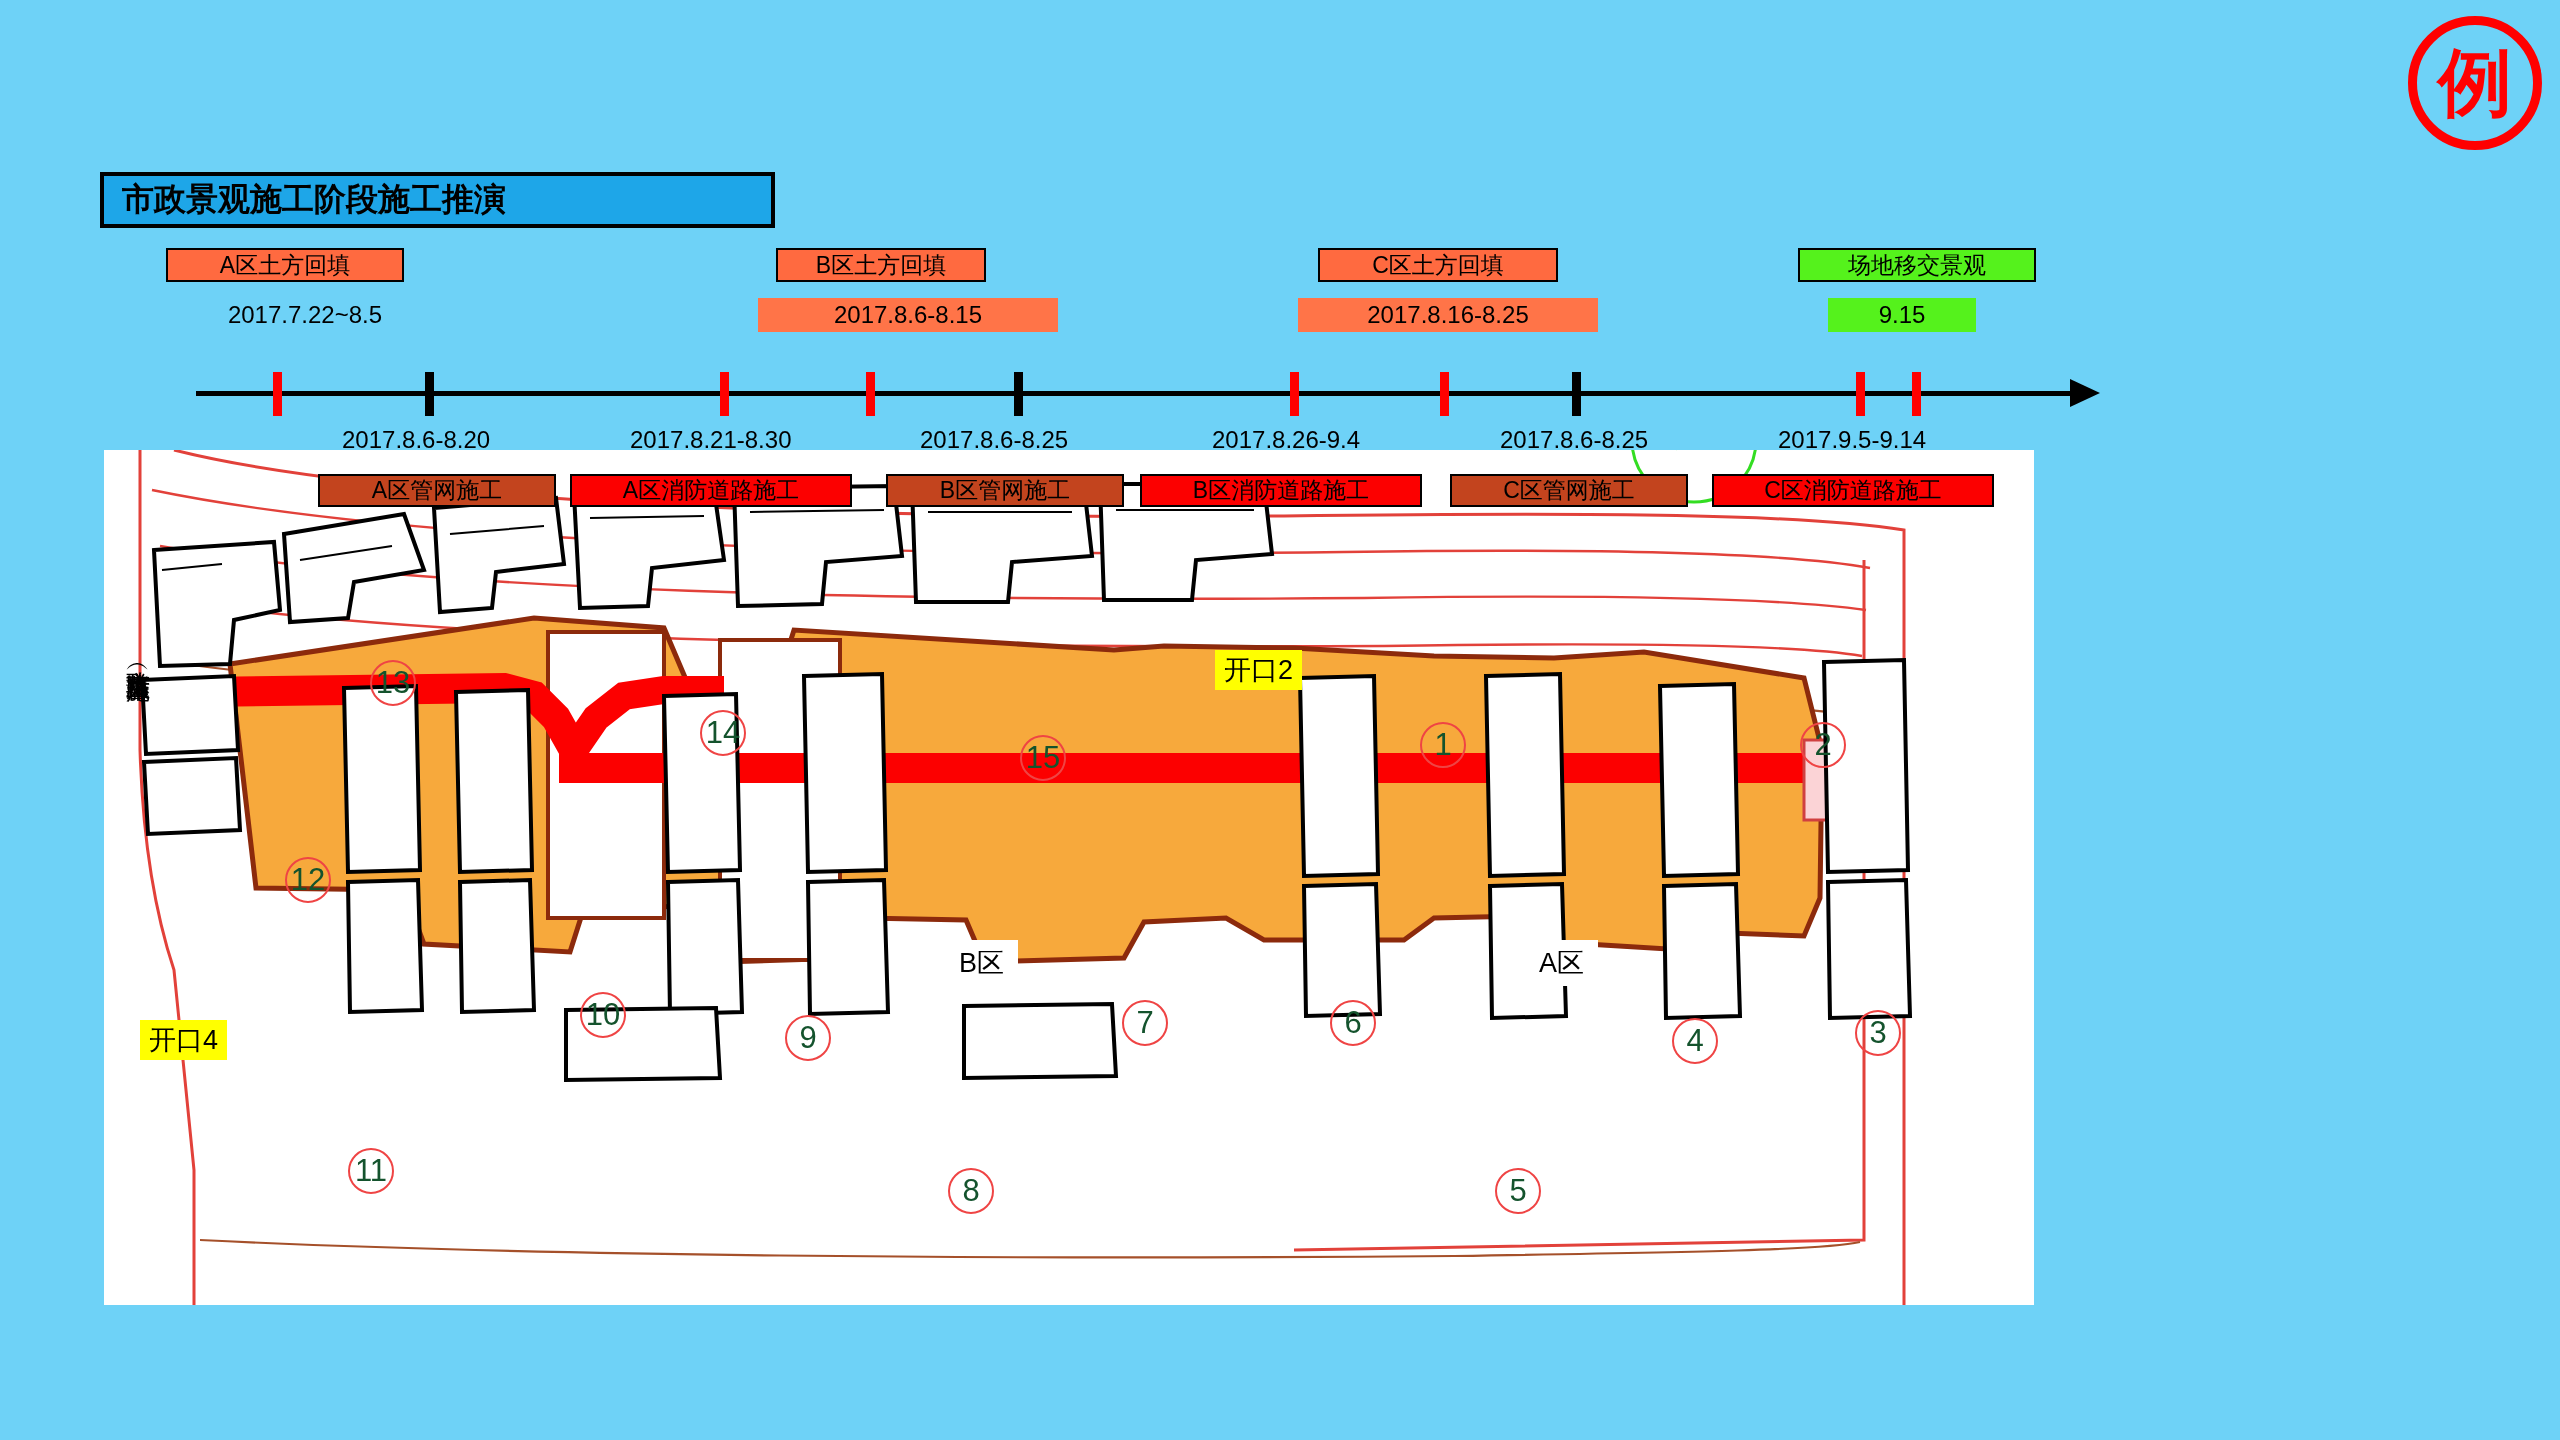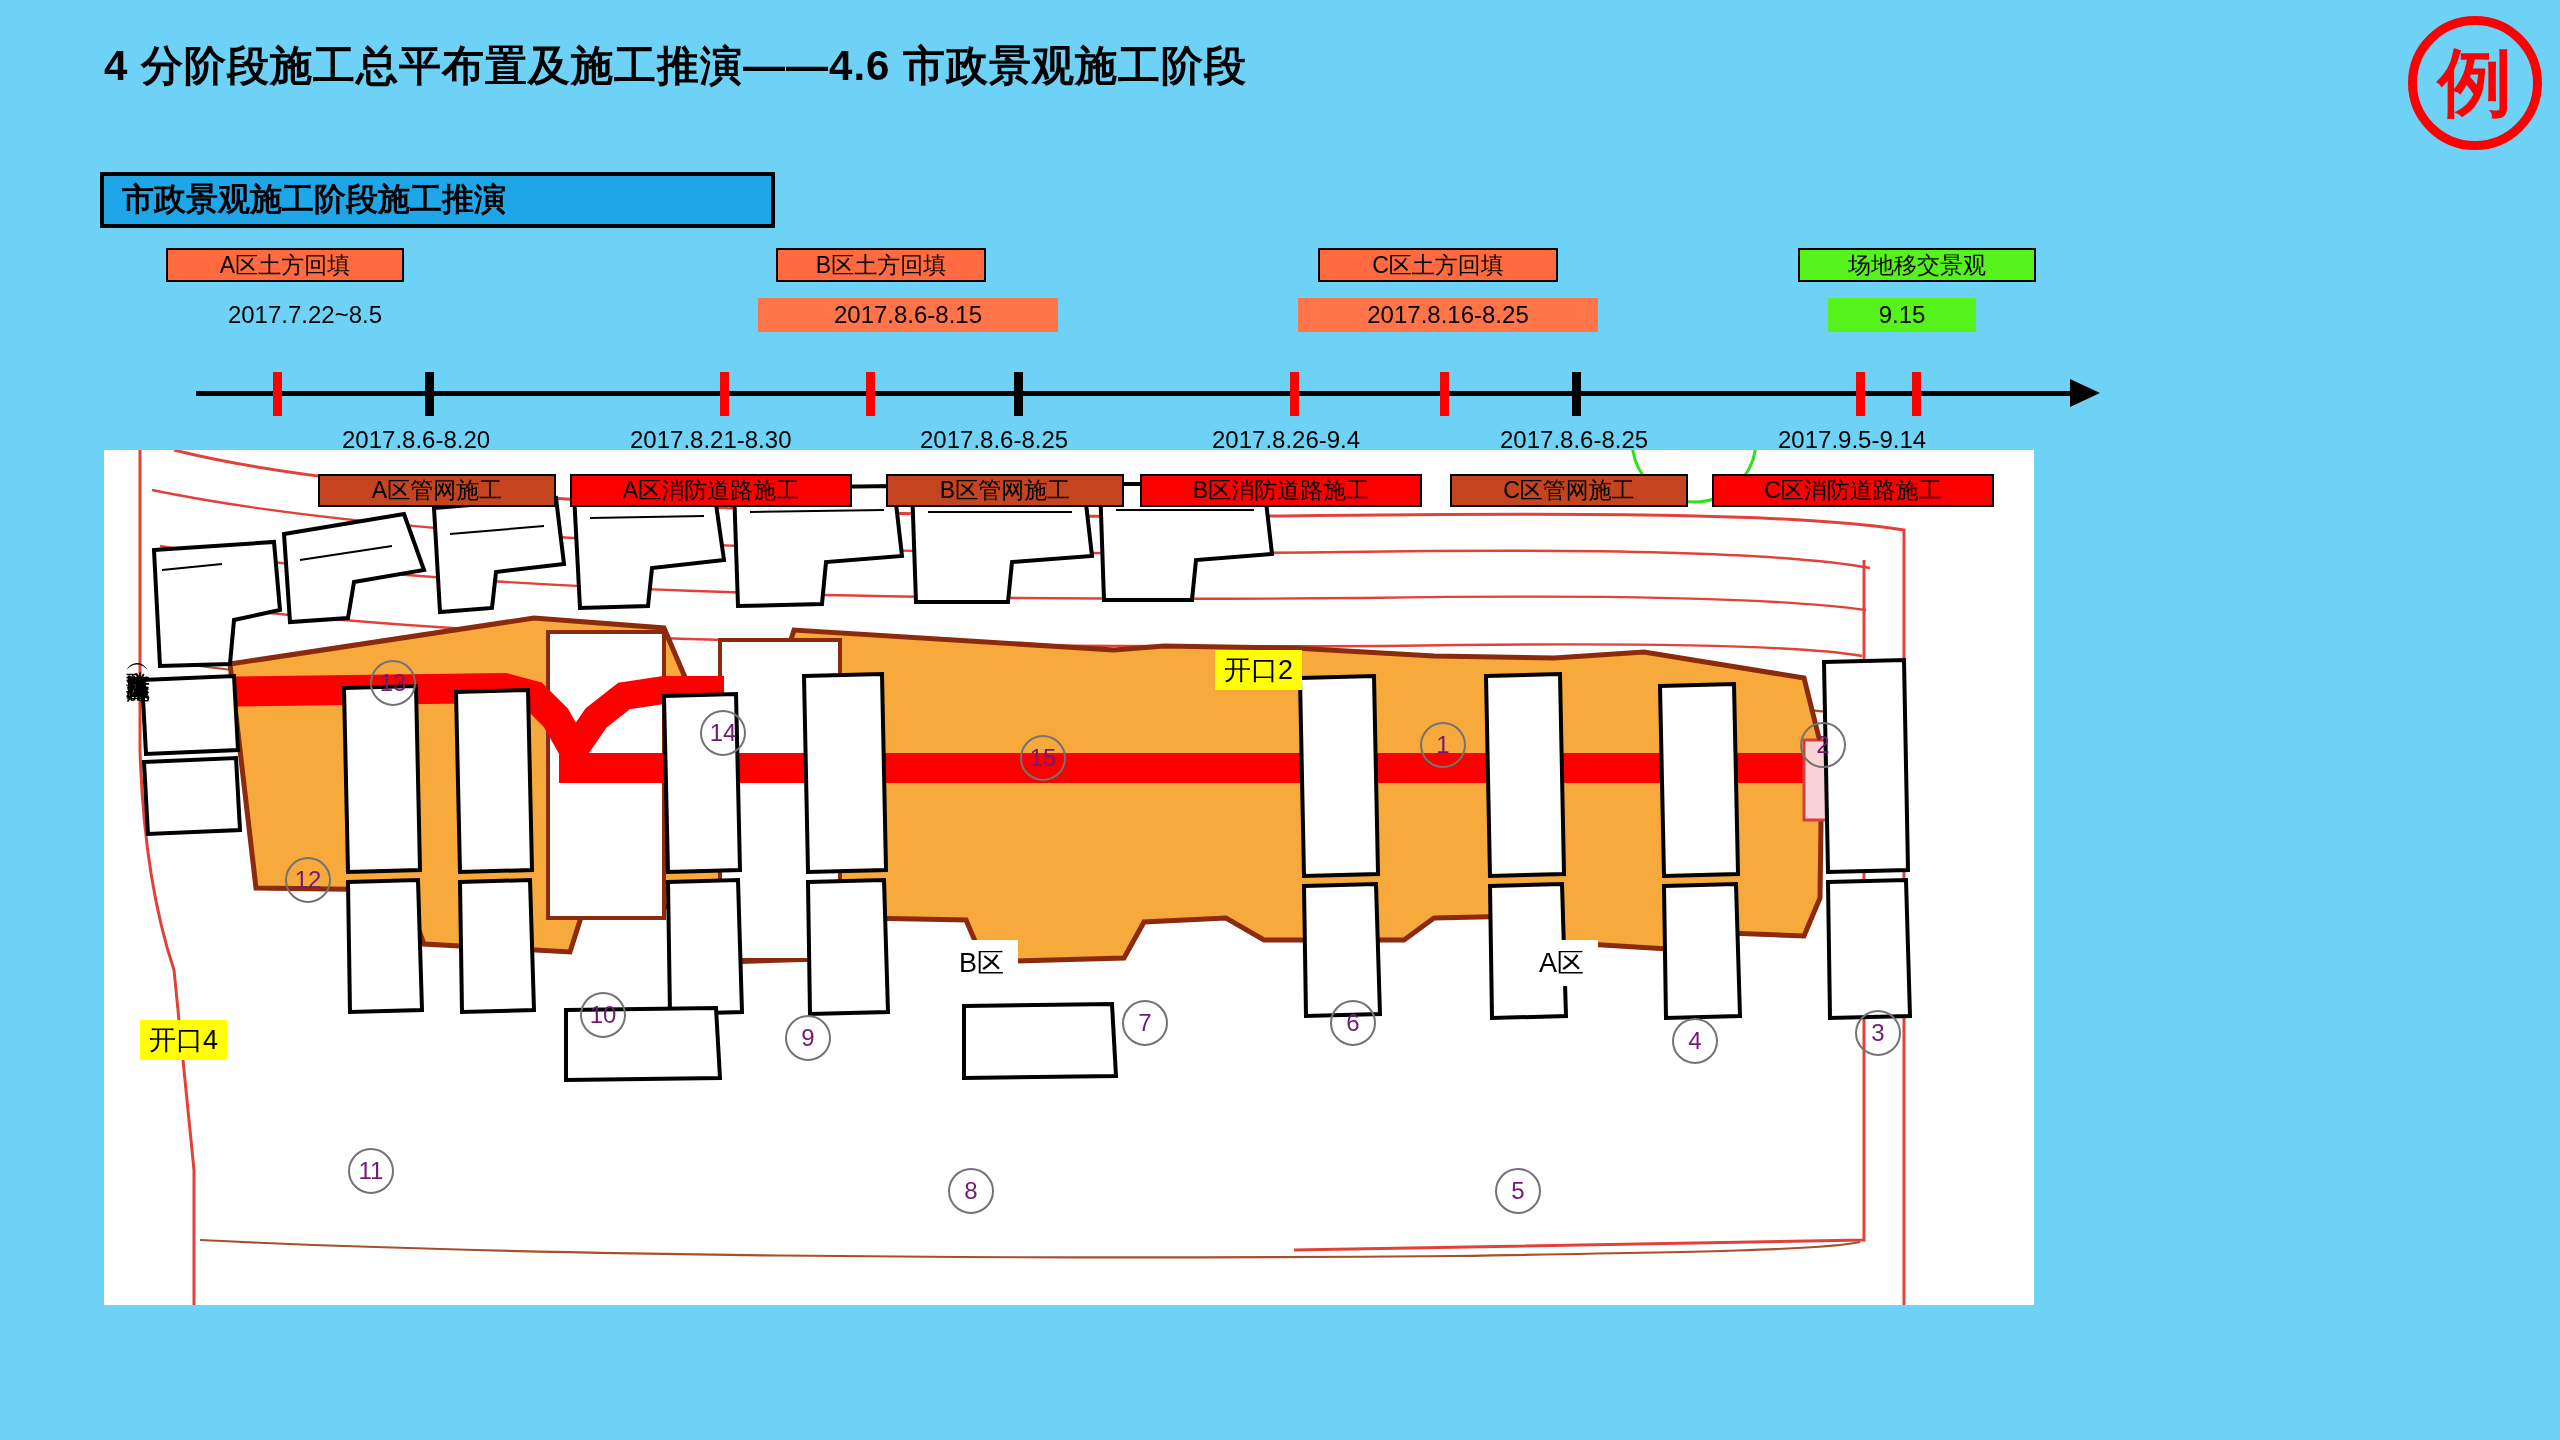--- a/index.html
+++ b/index.html
@@ -196,36 +196,35 @@
     font-size: 24px;
     color: #000;
     writing-mode: vertical-rl;
     text-orientation: upright;
     letter-spacing: 1px;
     white-space: nowrap;
   }
   .bldg-num {
     position: absolute;
     width: 46px; height: 46px;
-    border: 2px solid #737373;
+    border: 2px solid #ef4444;
     border-radius: 50%;
     box-sizing: border-box;
     background: transparent;
     display: flex; align-items: center; justify-content: center;
-    font-size: 24px;
-    color: #701a75;
+    font-size: 31px;
+    color: #14532d;
   }
   svg { display: block; }
 </style>
 </head>
 <body>
 
 <div id="page">
 
-  <div id="title">4 分阶段施工总平布置及施工推演——4.6 市政景观施工阶段</div>
 
   <div id="stamp">例</div>
 
   <div id="subtitle-box">
     <span class="txt">市政景观施工阶段施工推演</span>
   </div>
 
   <div id="timeline-area">
     <div id="tl-titles">
         <div class="tl-title orange" style="left: 166px; top: 0px; width: 238px; background: rgb(255, 106, 64);">A区土方回填</div>

